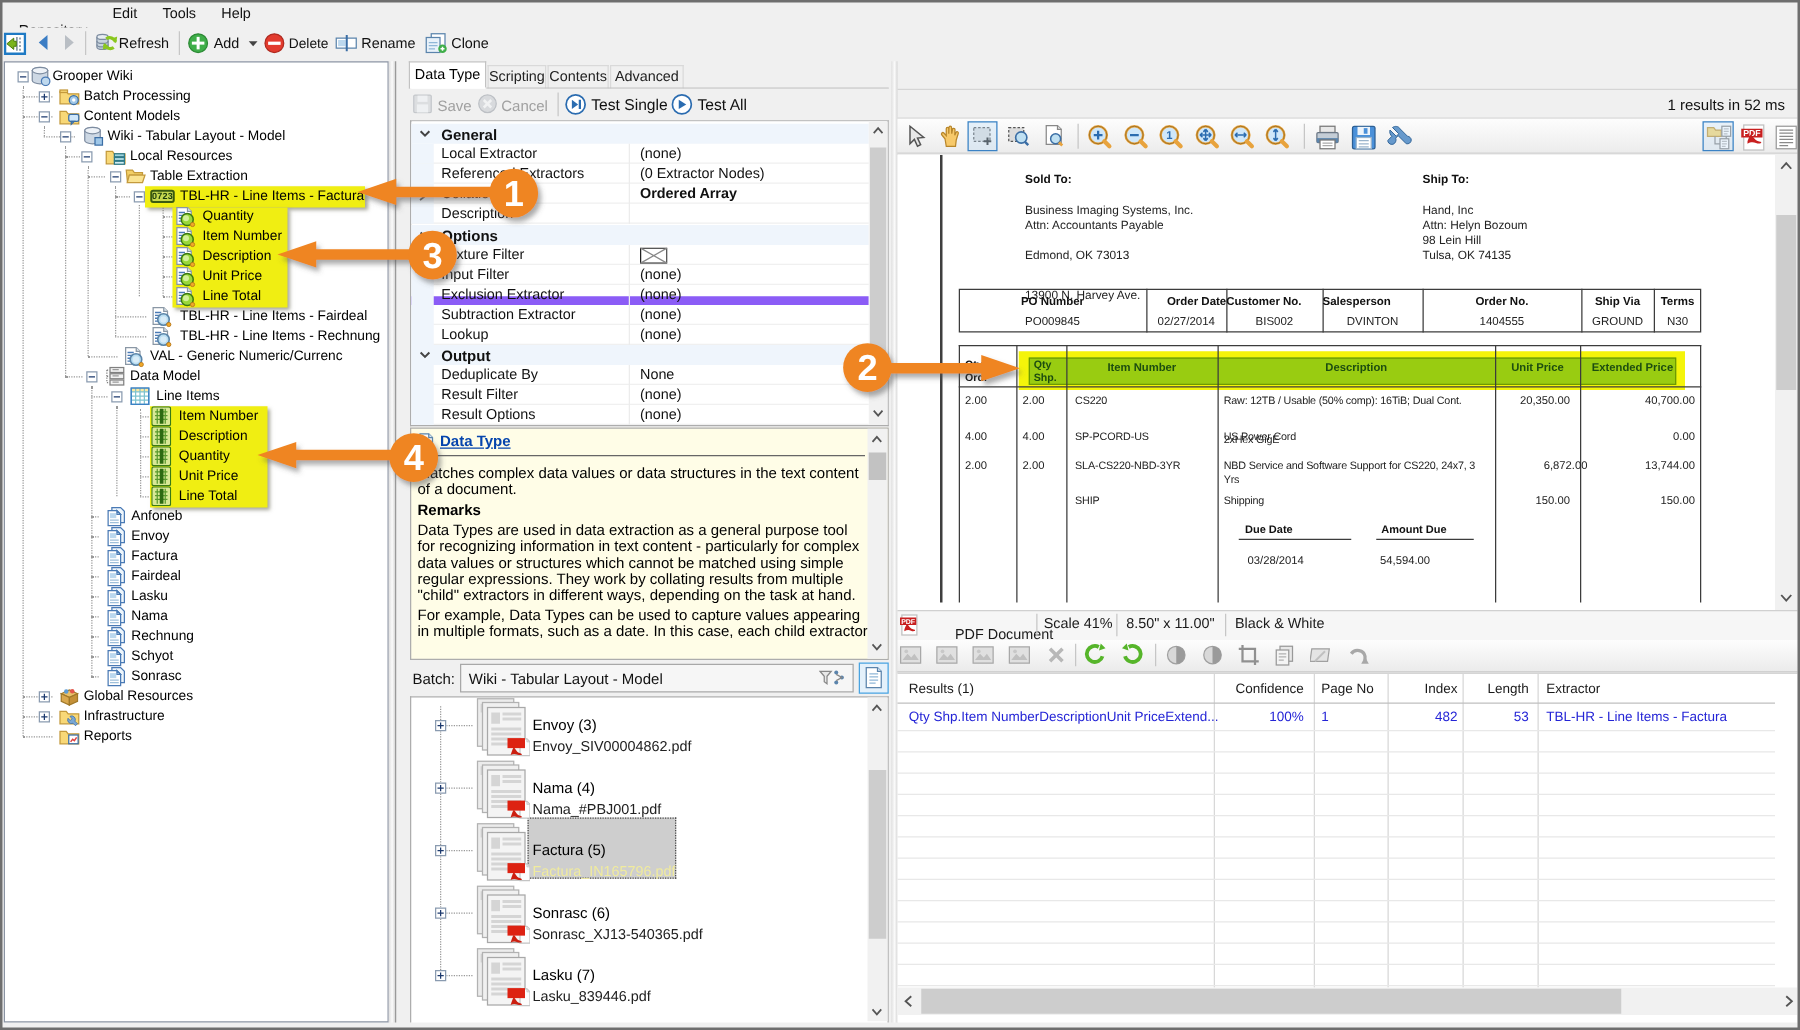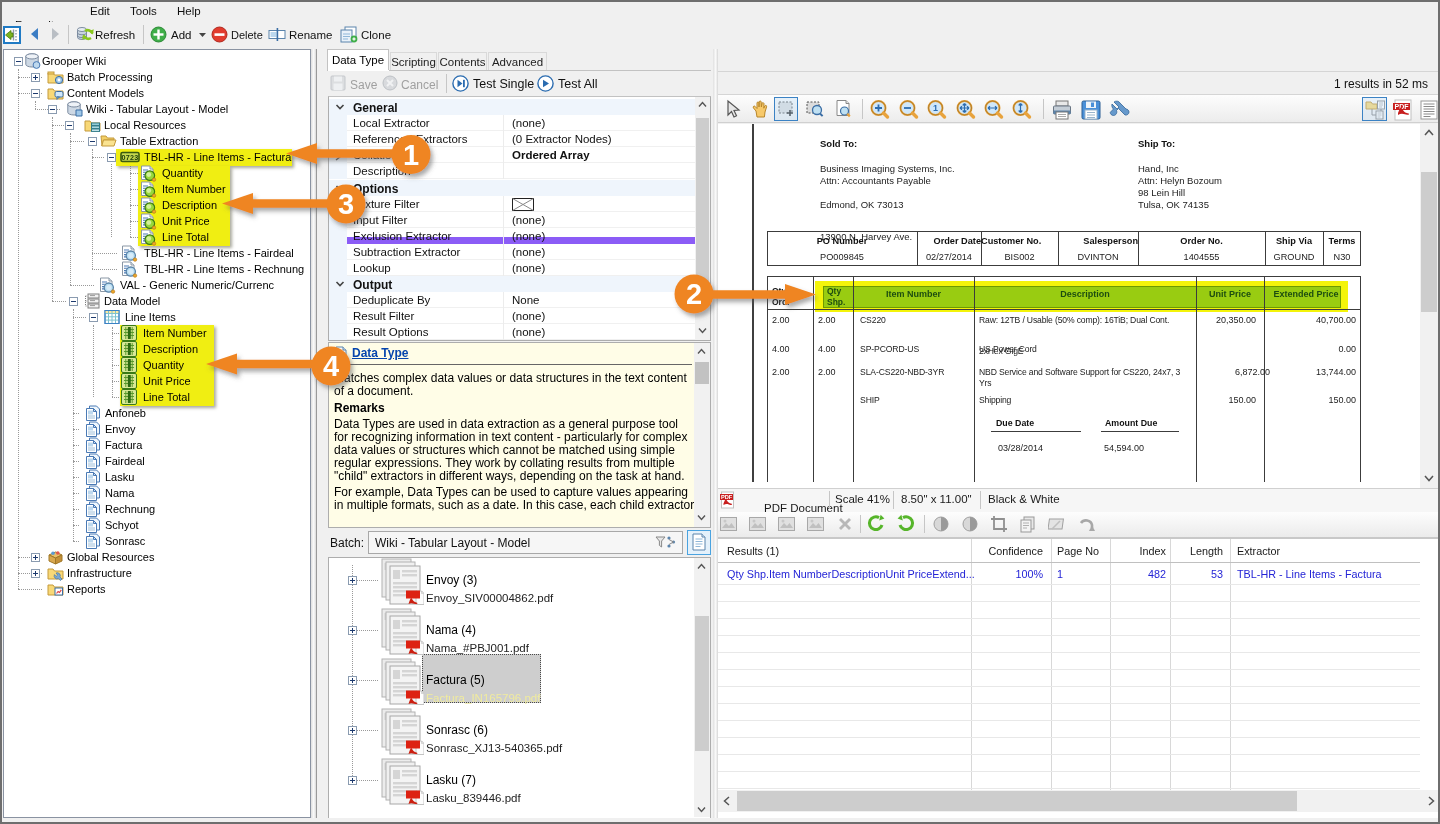--- a/index.html
+++ b/index.html
@@ -845,21 +845,21 @@
 <div class="vline" style="left:1058px;top:231px;height:35px;"></div>
 <div class="vline" style="left:1138px;top:231px;height:35px;"></div>
 <div class="vline" style="left:1265px;top:231px;height:35px;"></div>
 <div class="vline" style="left:1323px;top:231px;height:35px;"></div>
 <div class="inv invb" style="left:767px;top:236px;width:150px;text-align:center;font-size:9.2px;">PO Number</div>
 <div class="inv" style="left:767px;top:252px;width:150px;text-align:center;font-size:9.2px;">PO009845</div>
 <div class="inv invb" style="left:917px;top:236px;width:64px;text-align:right;font-size:9.2px;">Order Date</div>
 <div class="inv" style="left:917px;top:252px;width:64px;text-align:center;font-size:9.2px;">02/27/2014</div>
 <div class="inv invb" style="left:981px;top:236px;width:77px;text-align:left;font-size:9.2px;">Customer No.</div>
 <div class="inv" style="left:981px;top:252px;width:77px;text-align:center;font-size:9.2px;">BIS002</div>
-<div class="inv invb" style="left:1058px;top:236px;width:80px;text-align:right;font-size:9.2px;">Salesperson</div>
+<div class="inv invb" style="left:1058px;top:236px;width:80px;text-align:left;font-size:9.2px;">Salesperson</div>
 <div class="inv" style="left:1058px;top:252px;width:80px;text-align:center;font-size:9.2px;">DVINTON</div>
 <div class="inv invb" style="left:1138px;top:236px;width:127px;text-align:center;font-size:9.2px;">Order No.</div>
 <div class="inv" style="left:1138px;top:252px;width:127px;text-align:center;font-size:9.2px;">1404555</div>
 <div class="inv invb" style="left:1265px;top:236px;width:58px;text-align:center;font-size:9.2px;">Ship Via</div>
 <div class="inv" style="left:1265px;top:252px;width:58px;text-align:center;font-size:9.2px;">GROUND</div>
 <div class="inv invb" style="left:1323px;top:236px;width:38px;text-align:center;font-size:9.2px;">Terms</div>
 <div class="inv" style="left:1323px;top:252px;width:38px;text-align:center;font-size:9.2px;">N30</div>
 <div class="abs" style="left:815px;top:281px;width:533px;height:31px;background:#f4f40a;z-index:1;"></div>
 <div class="abs" style="left:823px;top:286px;width:518px;height:22px;background:#99cc11;border:1px solid #6d9a00;z-index:1;"></div>
 <div class="hline" style="left:767px;top:276px;width:594px;"></div>

